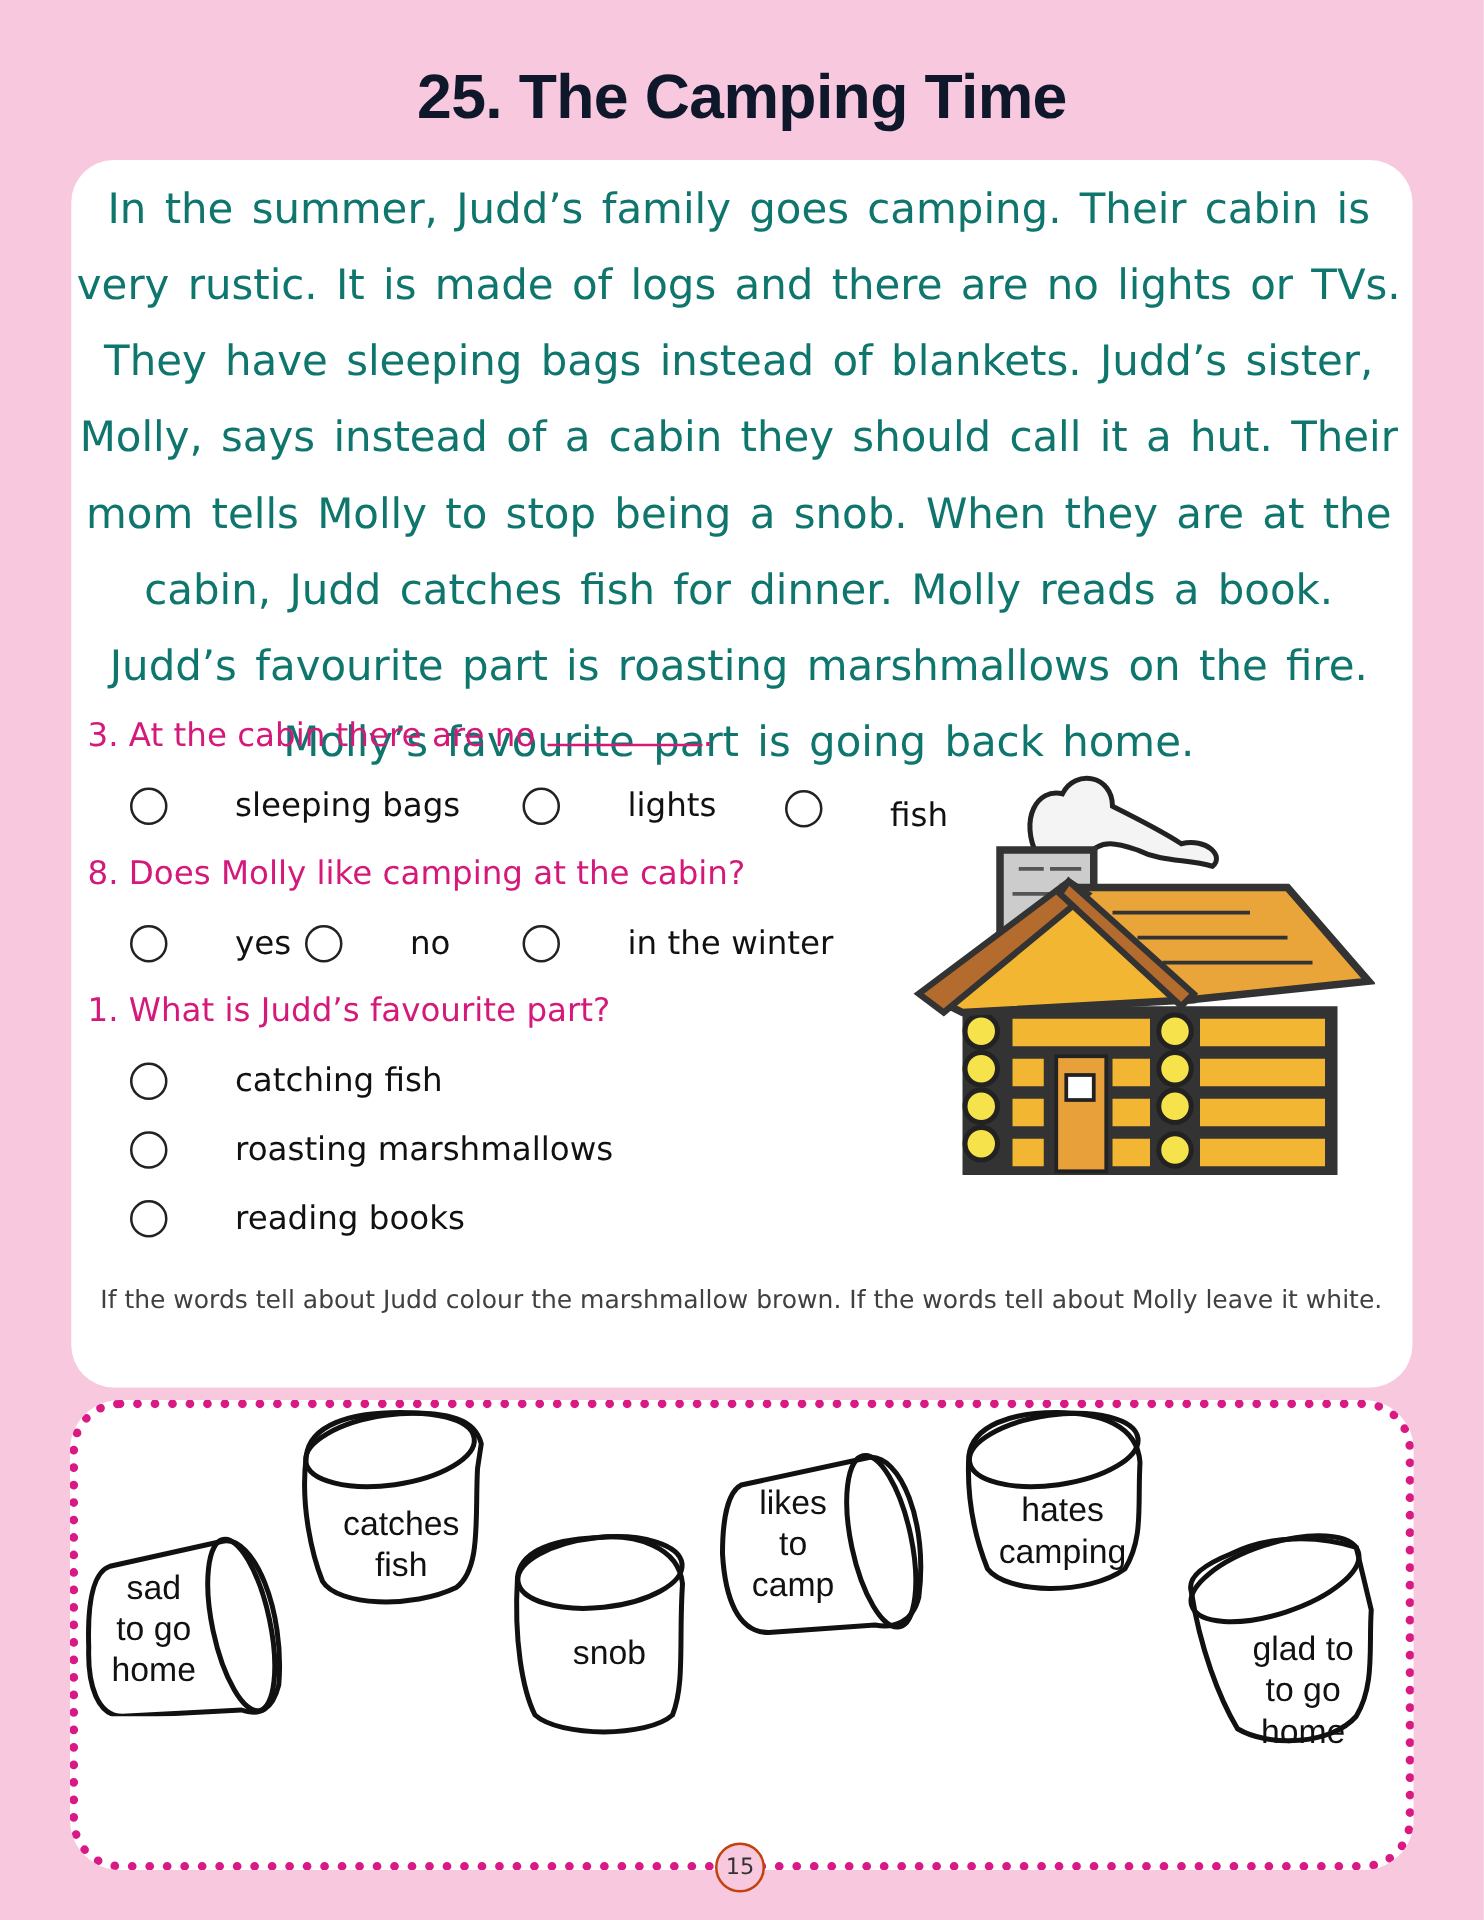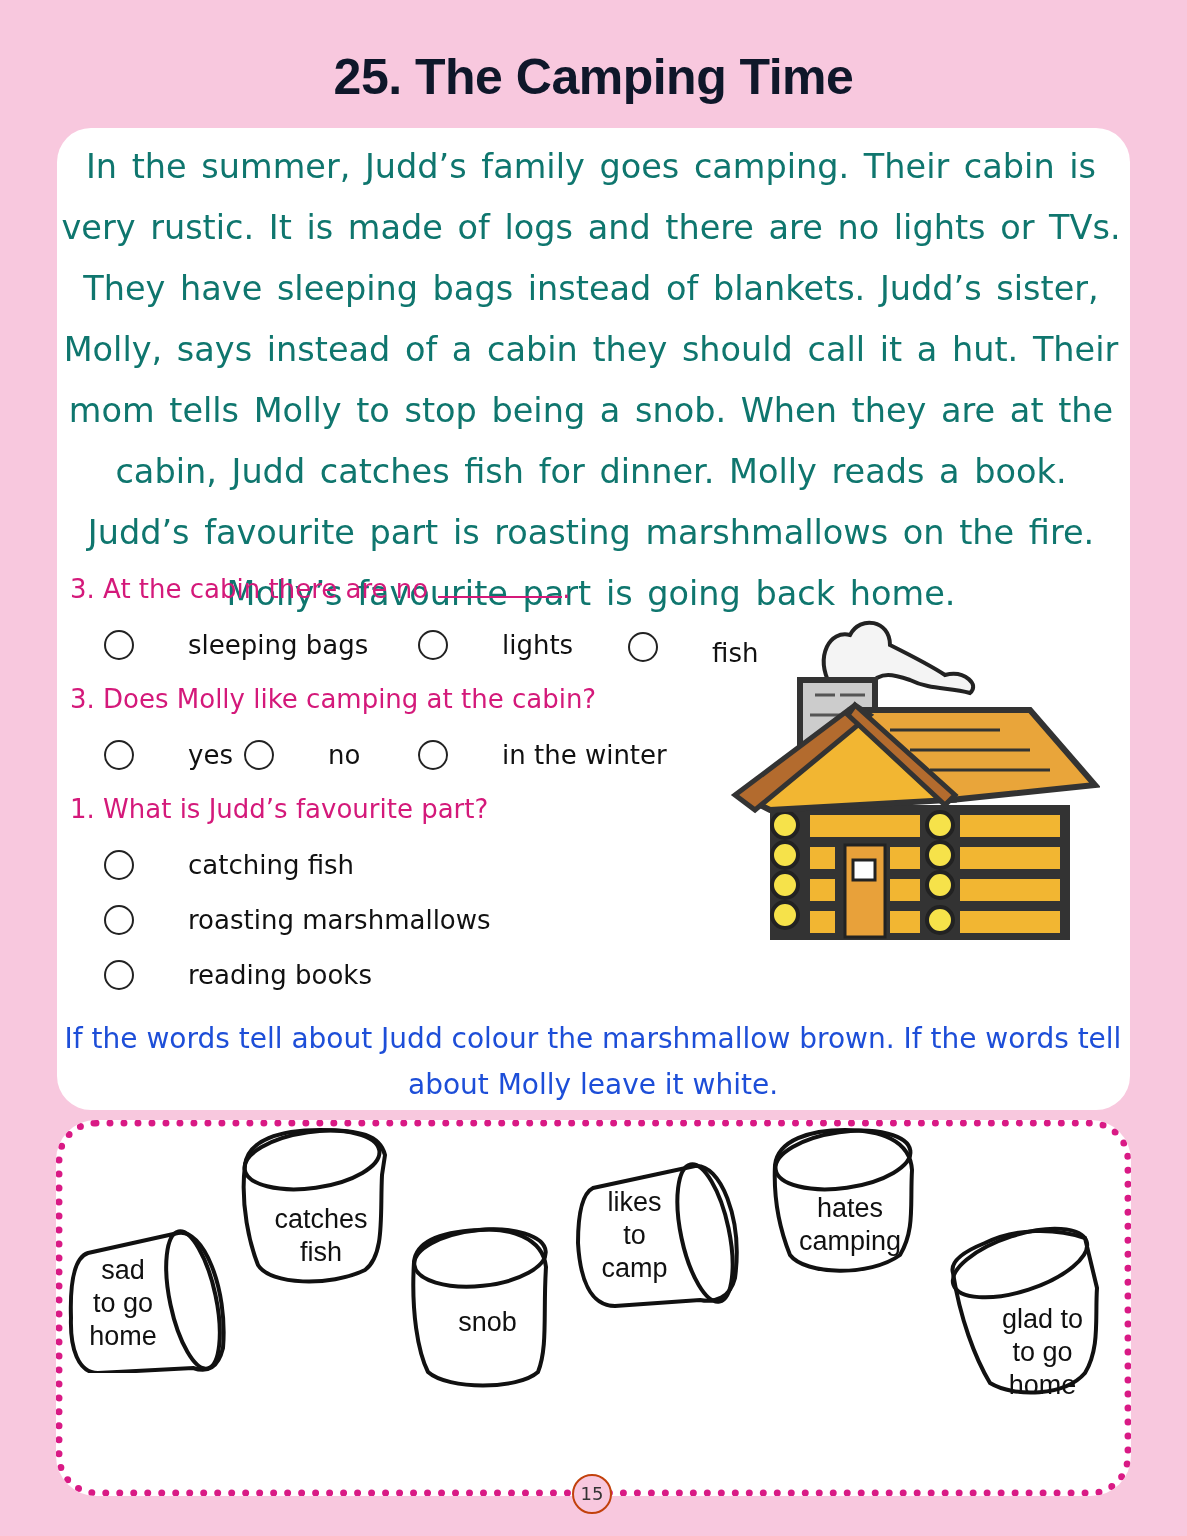--- a/index.html
+++ b/index.html
@@ -4,21 +4,21 @@
 <style>
   html,body{margin:0;padding:0;}
   body{width:1187px;height:1536px;background:#f8c8de;position:relative;overflow:hidden;font-family:"DejaVu Sans",sans-serif;}
   .title{position:absolute;top:48px;left:0;width:1187px;text-align:center;font-family:"Liberation Sans",sans-serif;font-weight:bold;font-size:50px;color:#0f172a;letter-spacing:-0.5px;}
   .card{position:absolute;left:57px;top:128px;width:1073px;height:982px;background:#fff;border-radius:34px;}
   .passage{position:absolute;left:60px;top:136px;width:1062px;text-align:center;font-size:33.5px;line-height:61px;color:#0f766e;word-spacing:4px;}
   .q{position:absolute;left:70px;font-size:26px;color:#d4197a;}
   .opt{position:absolute;display:flex;align-items:flex-end;font-size:26px;color:#111;gap:40px;}
   .radio{width:30px;height:30px;border:2px solid #222;border-radius:50%;margin-right:14px;box-sizing:border-box;background:#fff;}
   .blank{display:inline-block;width:124px;border-bottom:2px solid #d4197a;margin-left:10px;}
-  .instr{position:absolute;left:60px;top:1016px;width:1066px;text-align:center;font-size:28px;line-height:46px;color:#1d4ed8;}
+  .instr{position:absolute;left:60px;top:1016px;width:1066px;text-align:center;font-size:20px;line-height:46px;color:#404040;}
   .dotted{position:absolute;left:56px;top:1120px;width:1075px;height:376px;border:7px dotted #d91a85;border-radius:40px;box-sizing:border-box;background:#fff;}
   .mm{position:absolute;}
   .mm-label{position:absolute;font-family:"Liberation Sans",sans-serif;font-size:27px;line-height:33px;text-align:center;color:#111;}
   .page-num{position:absolute;left:572px;top:1474px;width:40px;height:40px;border:2px solid #c2410c;border-radius:50%;background:#f8c8de;box-sizing:border-box;text-align:center;line-height:36px;font-size:18px;color:#333;}
   .cabin{position:absolute;left:730px;top:615px;}
 </style>
 </head>
 <body>
 
 <div class="title">25. The Camping Time</div>
@@ -36,21 +36,21 @@
 </div>
 <div class="opt" style="left:418px;top:630px;">
   <span class="radio"></span>
   <span>lights</span>
 </div>
 <div class="opt" style="left:628px;top:632px;">
   <span class="radio"></span>
   <span style="position:relative;top:6px;">fish</span>
 </div>
 
-<div class="q" style="top:684px;">3. Does Molly like camping at the cabin?</div>
+<div class="q" style="top:684px;">8. Does Molly like camping at the cabin?</div>
 <div class="opt" style="left:104px;top:740px;">
   <span class="radio"></span>
   <span>yes</span>
 </div>
 <div class="opt" style="left:244px;top:740px;">
   <span class="radio"></span>
   <span>no</span>
 </div>
 <div class="opt" style="left:418px;top:740px;">
   <span class="radio"></span>

